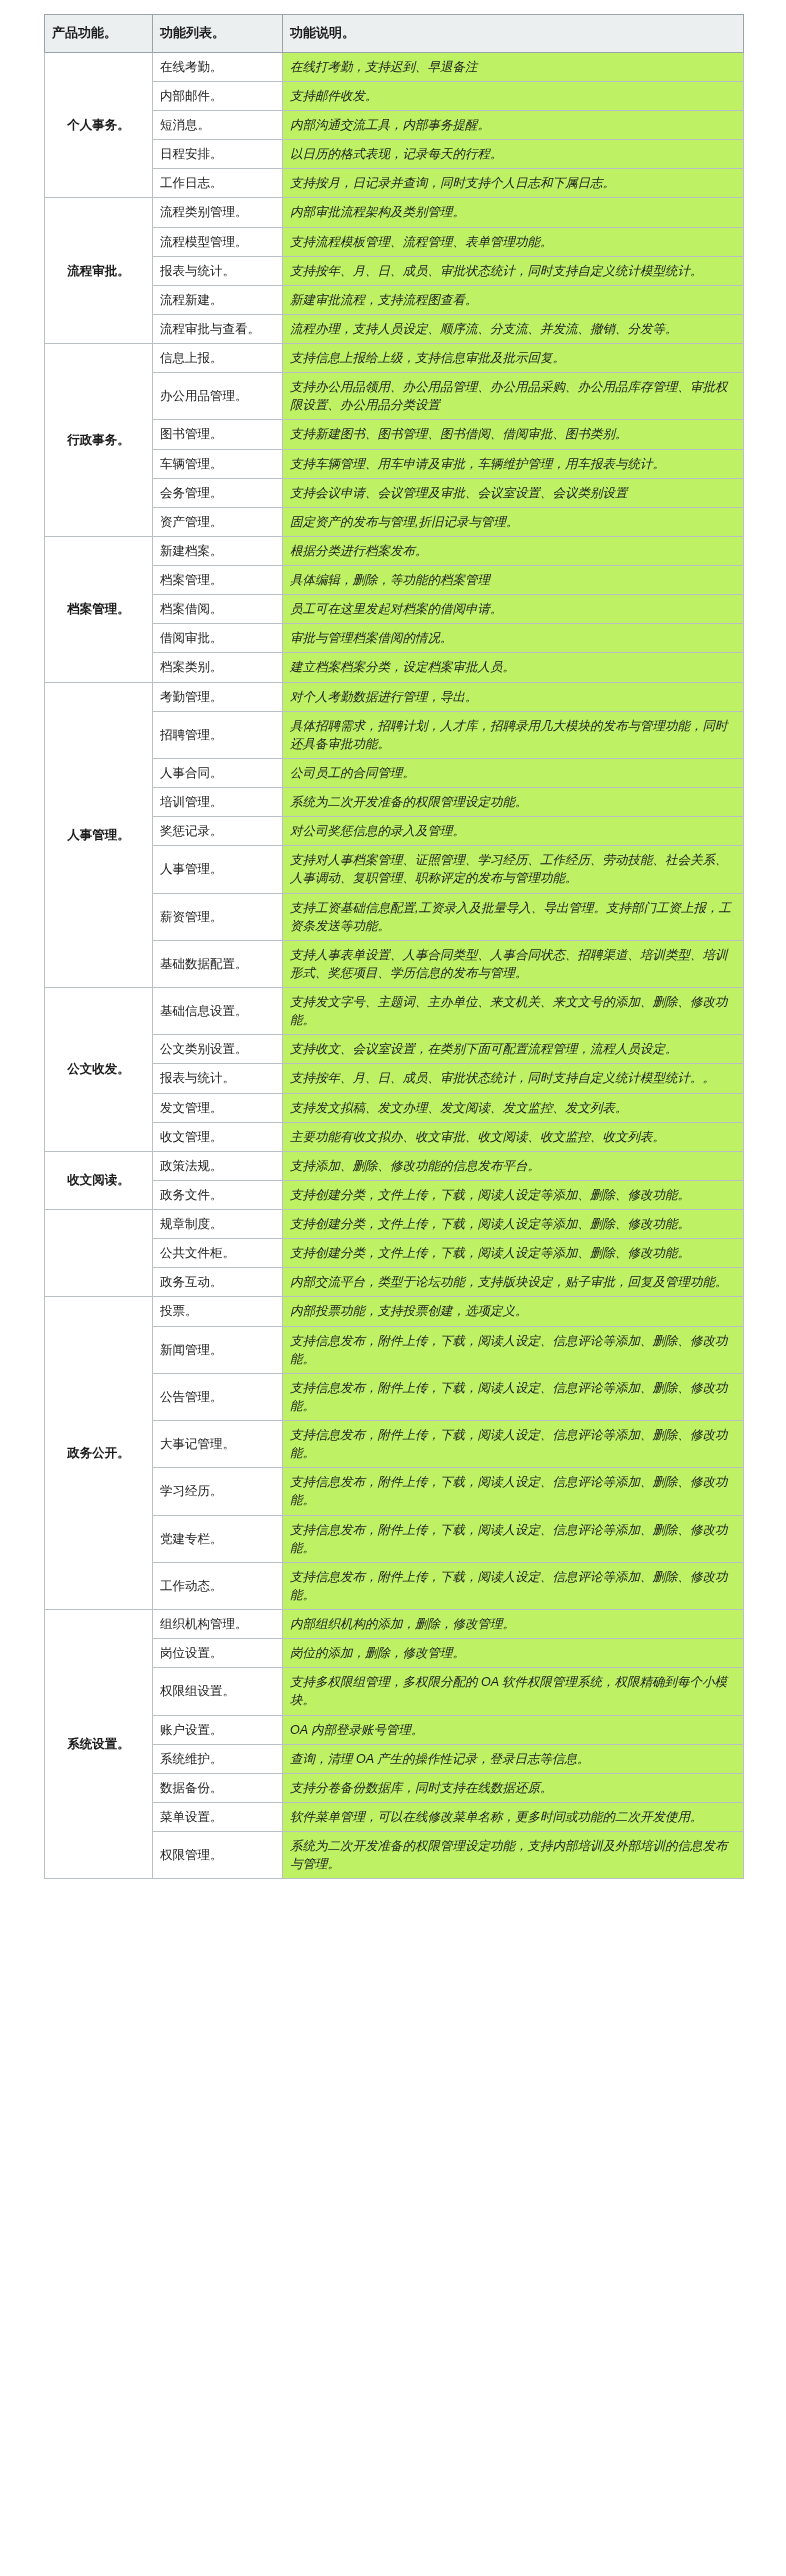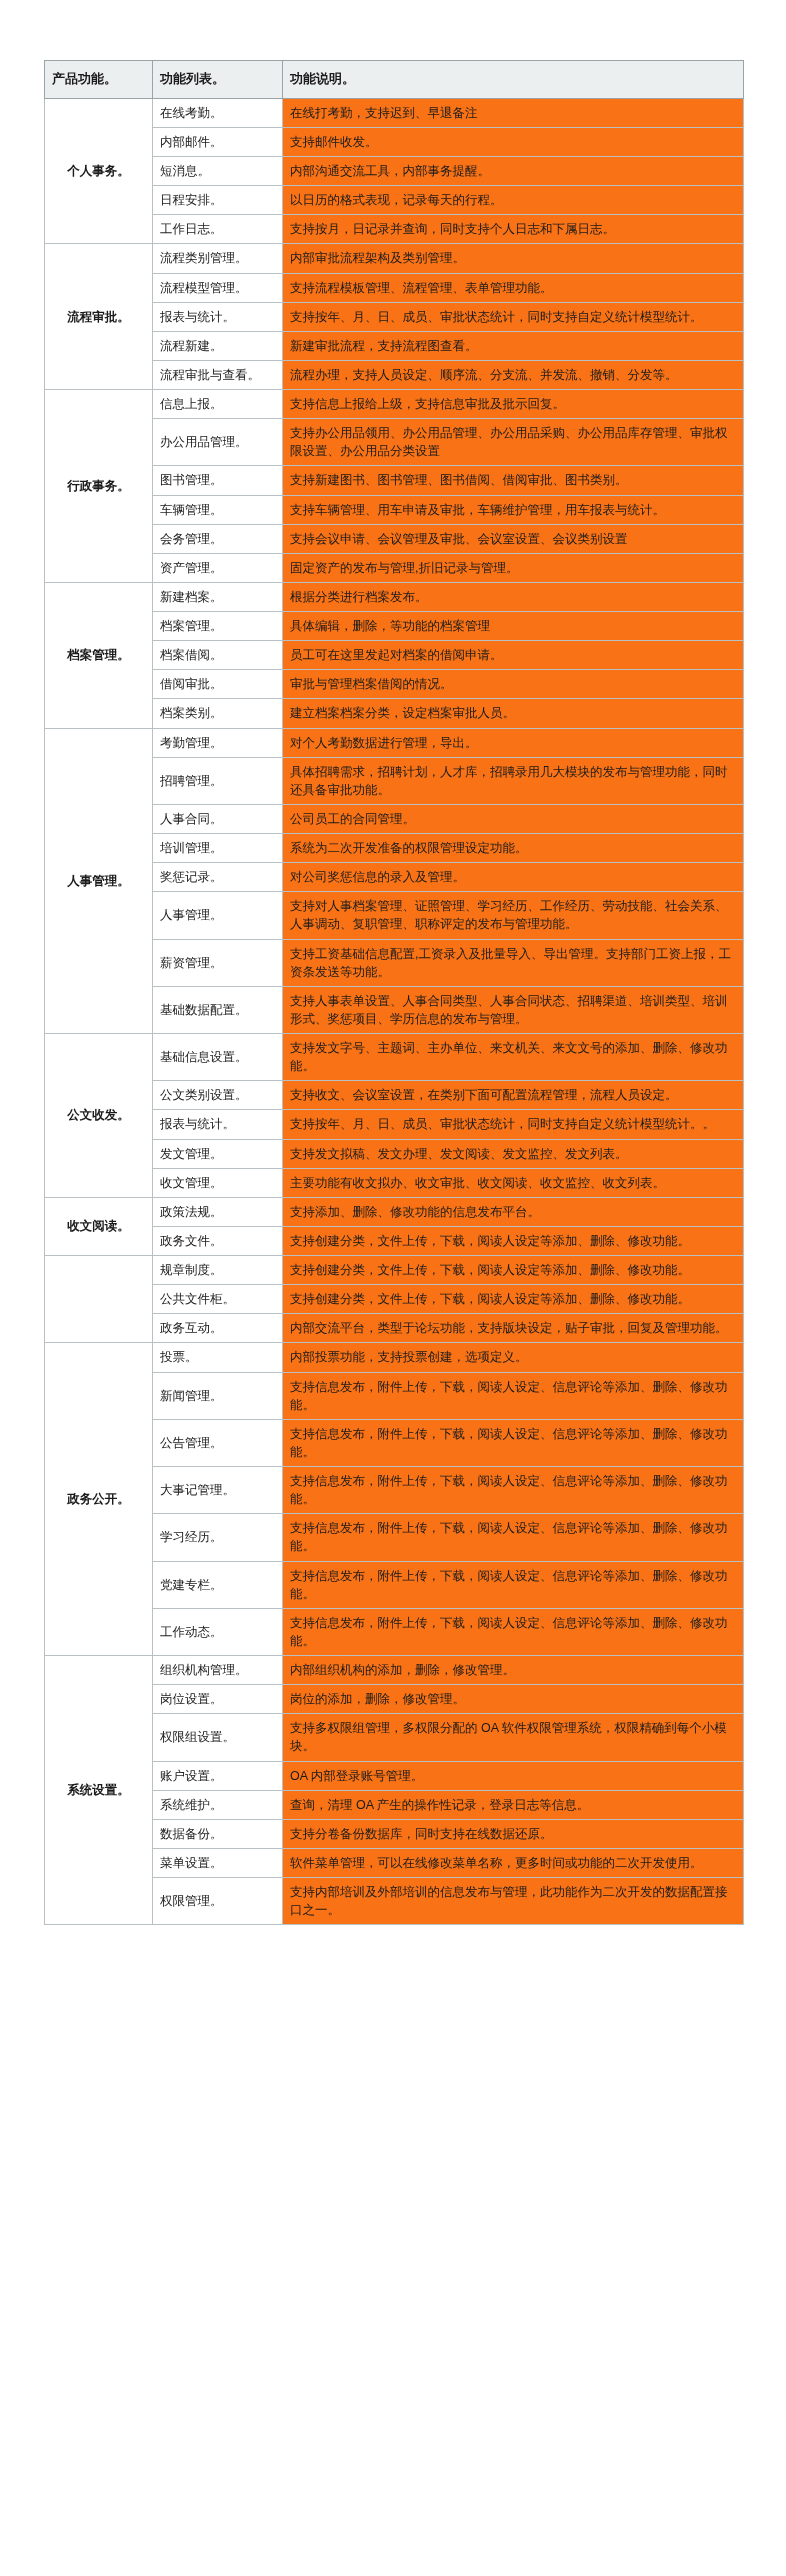--- a/index.html
+++ b/index.html
@@ -8,21 +8,20 @@
     background: #ffffff;
   }
   body {
     width: 786px;
     font-family: "Liberation Sans", "DejaVu Sans", sans-serif;
   }
   #sheet {
     width: 698px;
     box-sizing: border-box;
     padding: 14px 44px 20px 44px;
-    margin-top: 46px;
   }
   table.feature-table {
     border-collapse: collapse;
     width: 699px;
     table-layout: fixed;
     border: 1px solid #9aa3a8;
   }
   table.feature-table col.c1 { width: 108px; }
   table.feature-table col.c2 { width: 130px; }
   table.feature-table col.c3 { width: 461px; }
@@ -51,21 +50,22 @@
     font-weight: bold;
     background: #ffffff;
     font-size: 13px;
   }
   td.sub-cell {
     text-align: left;
     background: #ffffff;
   }
   td.desc-cell {
     text-align: left;
-    background: #f97316;
+    background: #bef264;
+    font-style: italic;
   }
   tr.group-start > td {
     border-top: 1px solid #7f1d1d;
   }
 </style>
 </head>
 <body>
 
 <div id="sheet">
   <table class="feature-table">
@@ -299,18 +299,18 @@
         <tr>
           <td class="sub-cell">数据备份。</td>
           <td class="desc-cell">支持分卷备份数据库，同时支持在线数据还原。</td>
         </tr>
         <tr>
           <td class="sub-cell">菜单设置。</td>
           <td class="desc-cell">软件菜单管理，可以在线修改菜单名称，更多时间或功能的二次开发使用。</td>
         </tr>
         <tr>
           <td class="sub-cell">权限管理。</td>
-          <td class="desc-cell">支持内部培训及外部培训的信息发布与管理，此功能作为二次开发的数据配置接口之一。</td>
+          <td class="desc-cell">系统为二次开发准备的权限管理设定功能，支持内部培训及外部培训的信息发布与管理。</td>
         </tr>
       </tbody>
   </table>
 </div>
 
 
 </body></html>

